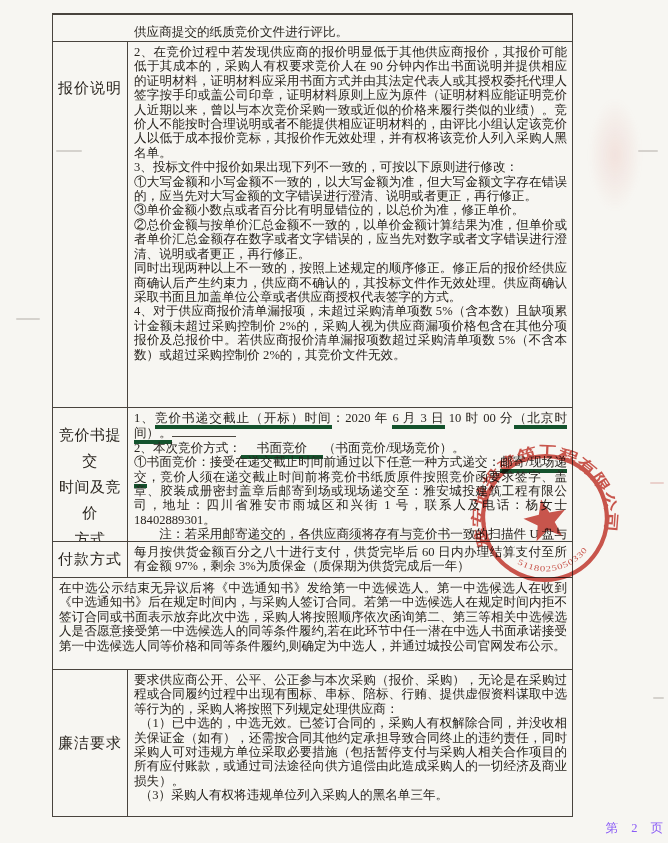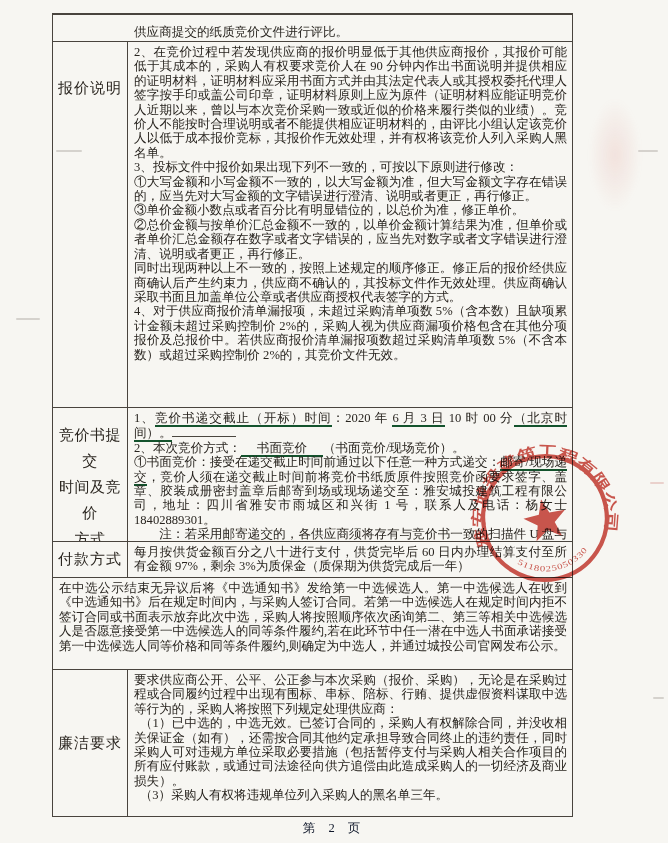--- a/index.html
+++ b/index.html
@@ -26,28 +26,28 @@
   .lab-r3{padding-top:14px;line-height:26px;letter-spacing:0.5px;}
   .lab-mid{display:flex;align-items:center;justify-content:center;padding-top:0;}
   .content{
     flex:1;padding:3px 5px 2px 6px;font-size:12.6px;line-height:14.4px;
     text-align:justify;overflow:hidden;
   }
   .para{margin:0;}
   .bold{font-weight:normal;}
   .indent2{text-indent:2em;}
   .indenth{text-indent:0.45em;}
-  .u{border-bottom:2px solid #14532d;}
+  .u{border-bottom:4px solid #14532d;}
   .trail{display:inline-block;width:64px;height:11px;border-bottom:1px solid #4a463f;}
   .h27{height:27px;align-items:flex-end;} .h366{height:366px;} .h134{height:134px;}
   .h36{height:36px;} .h92{height:92px;} .h146{height:146px;}
   .r1c{display:flex;align-items:center;}
   .footer{
-    position:absolute;left:0;top:820px;width:100%;text-align:center;
-    font-size:12.5px;letter-spacing:5px;color:#0f172a;
+    position:absolute;left:0;top:820px;width:100%;text-align:right;
+    font-size:12.5px;letter-spacing:5px;color:#8b5cf6;
   }
   .seal{
     position:absolute;left:469px;top:442px;width:152px;height:152px;
     transform:rotate(-12deg);opacity:0.83;mix-blend-mode:multiply;
     pointer-events:none;
   }
   .seal text{font-family:"Liberation Serif","DejaVu Serif",serif;}
   .mark{position:absolute;height:2px;background:#b9b5ae;opacity:0.55;border-radius:1px;}
   .mark.red{background:#d89a94;opacity:0.4;}
   .smudge{

